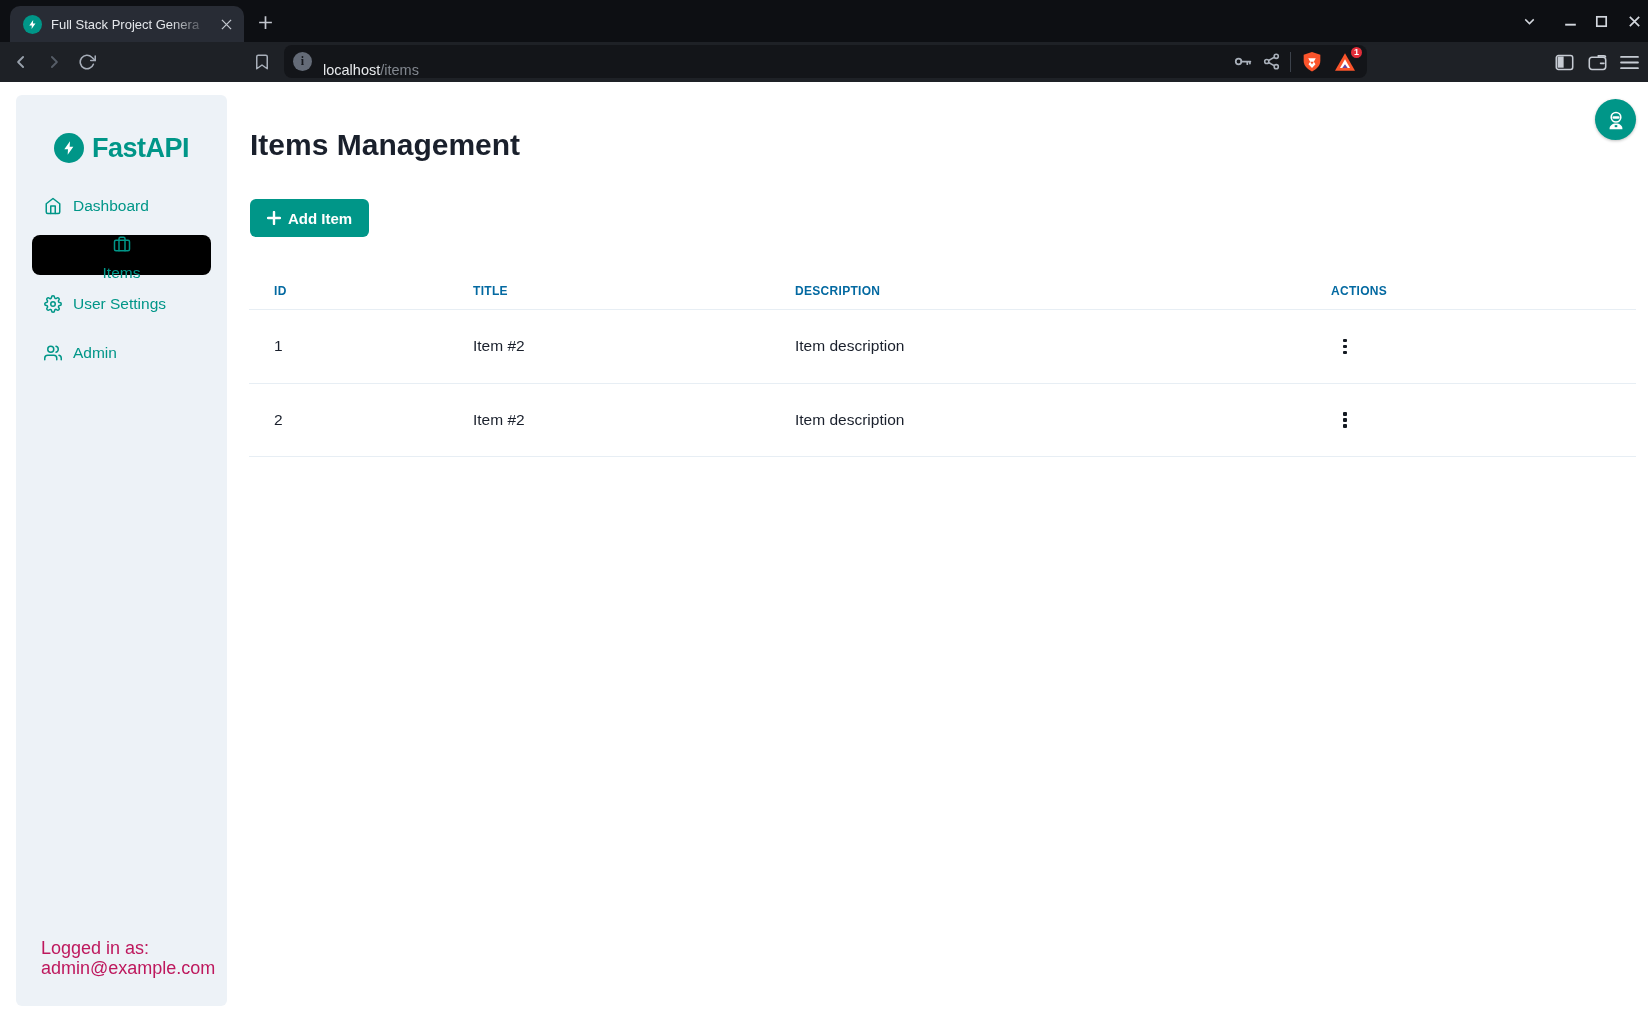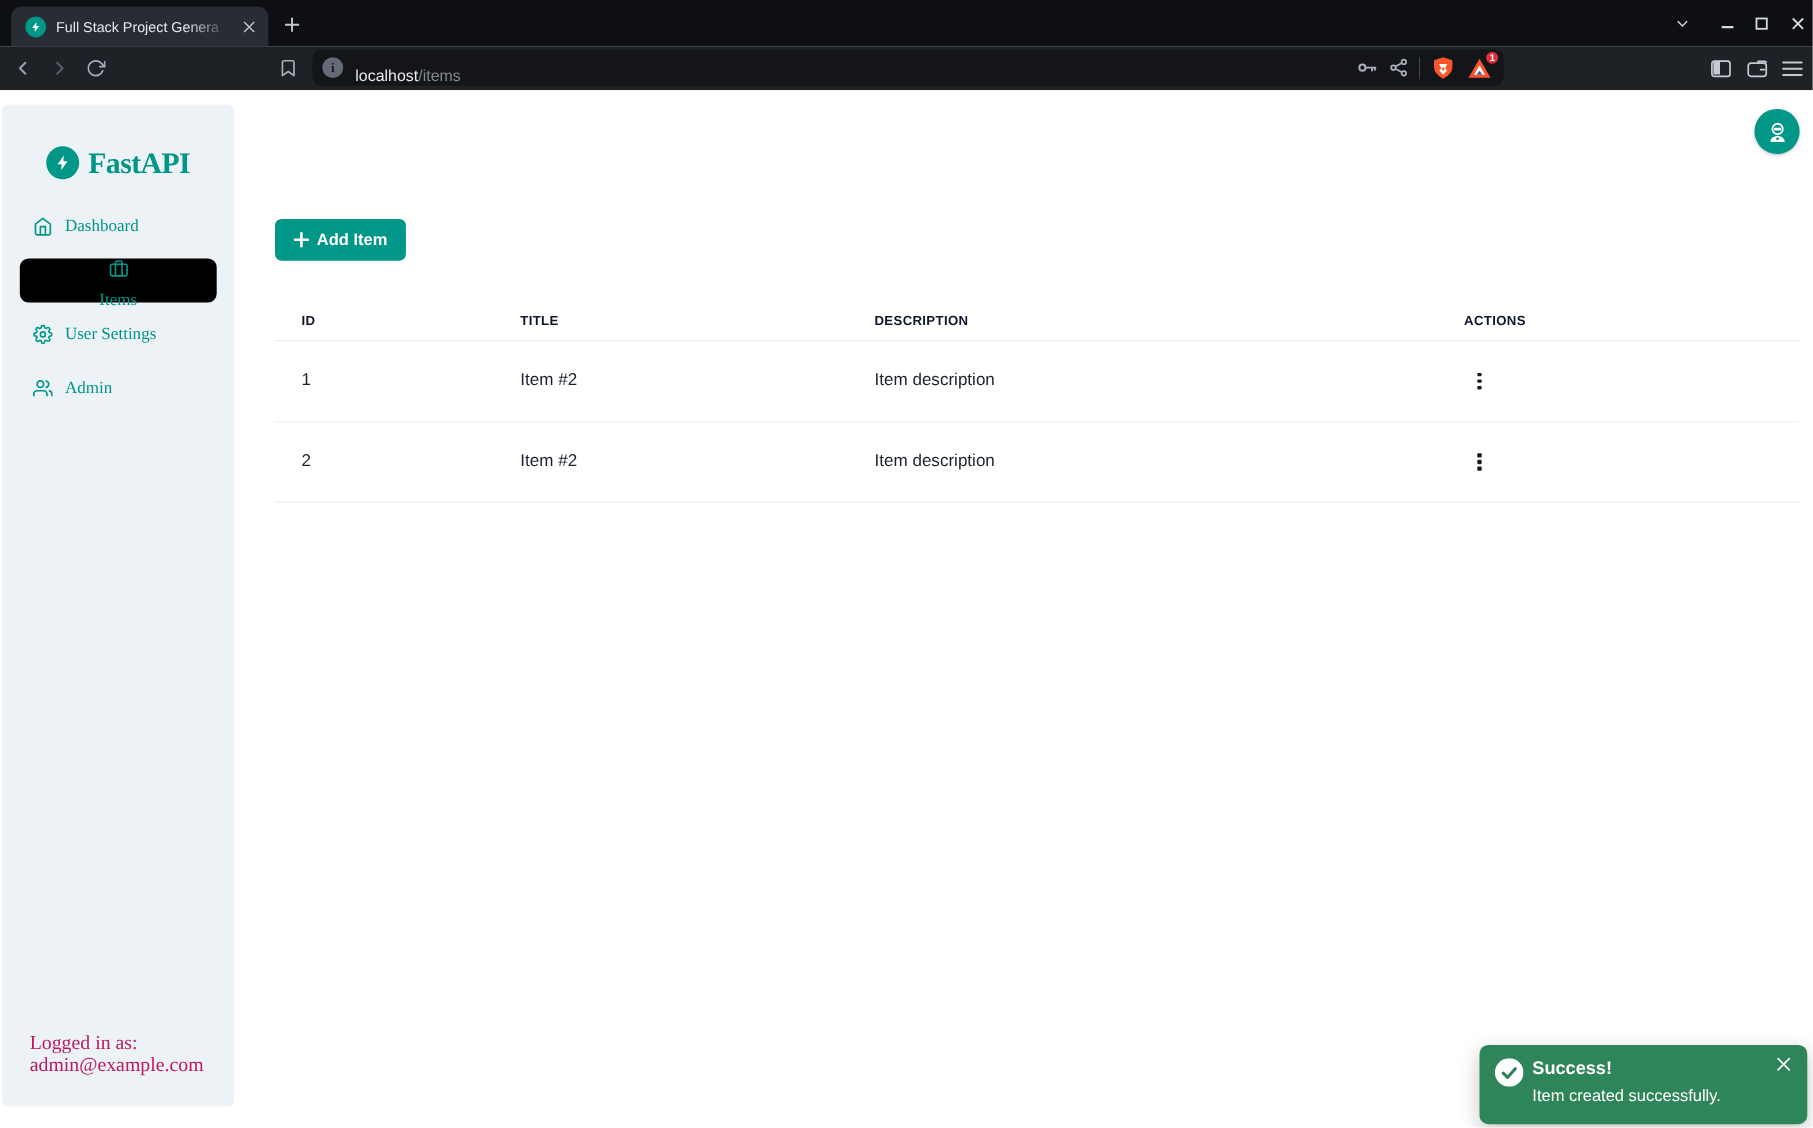--- a/index.html
+++ b/index.html
@@ -36,22 +36,22 @@
   .urlbar-icons { display:flex; align-items:center; gap:9px; flex:0 0 auto; }
   .vdiv { width:1px; height:20px; background:#3c424b; }
   .badge-wrap { position:relative; width:24px; height:24px; display:flex; align-items:center; justify-content:center; }
   .badge { position:absolute; top:-5px; right:-7px; min-width:15px; height:15px; border-radius:8px;
     background:#e12d39; border:2px solid #131519; color:#fff; font-size:9px; font-weight:bold;
     display:flex; align-items:center; justify-content:center; padding:0 2px; }
 
   
   .page { position:absolute; left:0; top:82px; width:1648px; height:943px; background:#fff; }
 
-  .sidebar { position:absolute; left:2px; top:13px; width:211px; height:911px;
-    background:#EDF2F7; border-radius:6px;font-family:Liberation Serif, serif; }
+  .sidebar { position:absolute; left:16px; top:13px; width:211px; height:911px;
+    background:#EDF2F7; border-radius:6px; }
   .logo { margin-top:38px; height:30px; display:flex; align-items:center; justify-content:center; gap:8px; }
   .logo-circle { width:30px; height:30px; border-radius:50%; background:#009688;
     display:flex; align-items:center; justify-content:center; }
   .logo-text { color:#009688; font-size:27px; font-weight:bold; letter-spacing:-0.5px; }
   .nav { margin-top:19px; display:flex; flex-direction:column; gap:1px; }
   .nav-item { height:40px; margin:4px 16px; border-radius:8px; display:flex; align-items:center;
     gap:11px; padding:0 12px; color:#009688; font-size:15.5px; cursor:pointer; }
   .nav-item.active { background:#000000;flex-direction:column; }
   .side-footer { position:absolute; left:25px; bottom:28px; font-size:18px; color:#be185d; line-height:20px; }
 
@@ -61,21 +61,21 @@
 
   .h1 { position:absolute; left:250px; top:46px; font-size:30px; font-weight:bold; color:#1a202c; }
   .add-btn { position:absolute; left:250px; top:117px; height:38px; padding:0 17px; border:none;
     background:#009688; color:#fff; font-size:15px; font-weight:bold; border-radius:6px;
     display:flex; align-items:center; gap:7px; cursor:pointer; font-family:inherit; }
 
   .table { position:absolute; left:249px; top:190px; width:1387px; }
   .tr { display:grid; grid-template-columns:224px 322px 524px 1fr; align-items:center; }
   .tr.head { height:38px; border-bottom:1px solid #e7eef4; }
   .tr.row { height:73.5px; border-bottom:1px solid #e7eef4; }
-  .th { font-size:12px; font-weight:bold; color:#0f172a; letter-spacing:0.3px; }
+  .th { font-size:12px; font-weight:bold; color:#0369a1; letter-spacing:0.3px; }
   .td { font-size:15.5px; color:#1a202c; }
   .c1 { padding-left:25px; }
   .c4 { padding-left:12px; }
   .dots-btn { width:28px; height:28px; background:none; border:none; cursor:pointer;
     display:flex; flex-direction:column; align-items:center; justify-content:center; gap:2.5px; }
   .dot { width:3.5px; height:3.5px; background:#141a22; border-radius:1px; }
 
   .toast { position:absolute; left:1345px; top:868px; width:298px; height:72px; background:#2F855A;
     border-radius:8px; color:#fff; box-shadow:0 6px 18px rgba(0,0,0,.22); }
   .toast-icon { position:absolute; left:14px; top:12px; width:26px; height:26px; }
@@ -272,20 +272,21 @@
       <span>
         <svg width="22" height="22" viewBox="0 0 24 24">
             <circle cx="12" cy="9" r="5.2" fill="none" stroke="#fff" stroke-width="1.8"></circle>
             <rect x="8.2" y="7.9" width="7.6" height="2.7" rx="1.35" fill="#fff"></rect>
             <path d="M5 21.5c0-3.4 3.1-5.6 7-5.6s7 2.2 7 5.6v.5H5z" fill="#fff"></path>
             <rect x="10.6" y="17.6" width="2.8" height="2.2" fill="#009688"></rect>
           </svg>
       </span>
     </div>
 
+    <h1 class="h1">Items Management</h1>
 
     <button class="add-btn">
       <span>
         <svg width="14" height="14" viewBox="0 0 14 14">
             <path d="M7 1v12M1 7h12" stroke="#fff" stroke-width="2.4" stroke-linecap="round"></path>
           </svg>
       </span>
       <span>Add Item</span>
     </button>
 
@@ -315,30 +316,15 @@
         <div class="td c4">
           <button class="dots-btn">
             <span class="dot"></span>
               <span class="dot"></span>
               <span class="dot"></span>
           </button>
         </div>
       </div>
     </div>
 
-    <div class="toast">
-      <span class="toast-icon">
-        <svg width="26" height="26" viewBox="0 0 26 26">
-            <circle cx="13" cy="13" r="13" fill="#fff"></circle>
-            <polyline points="7.5,13.5 11.5,17.5 18.5,9.5" fill="none" stroke="#2F855A" stroke-width="2.8" stroke-linecap="round" stroke-linejoin="round"></polyline>
-          </svg>
-      </span>
-      <div class="toast-title">Success!</div>
-      <div class="toast-msg">Item created successfully.</div>
-      <button class="toast-close">
-        <svg width="13" height="13" viewBox="0 0 14 14">
-            <path d="M1.5 1.5l11 11M12.5 1.5l-11 11" stroke="#fff" stroke-width="1.6" stroke-linecap="round"></path>
-          </svg>
-      </button>
-    </div>
 
   </div>
 </div>
 
 </body></html>

